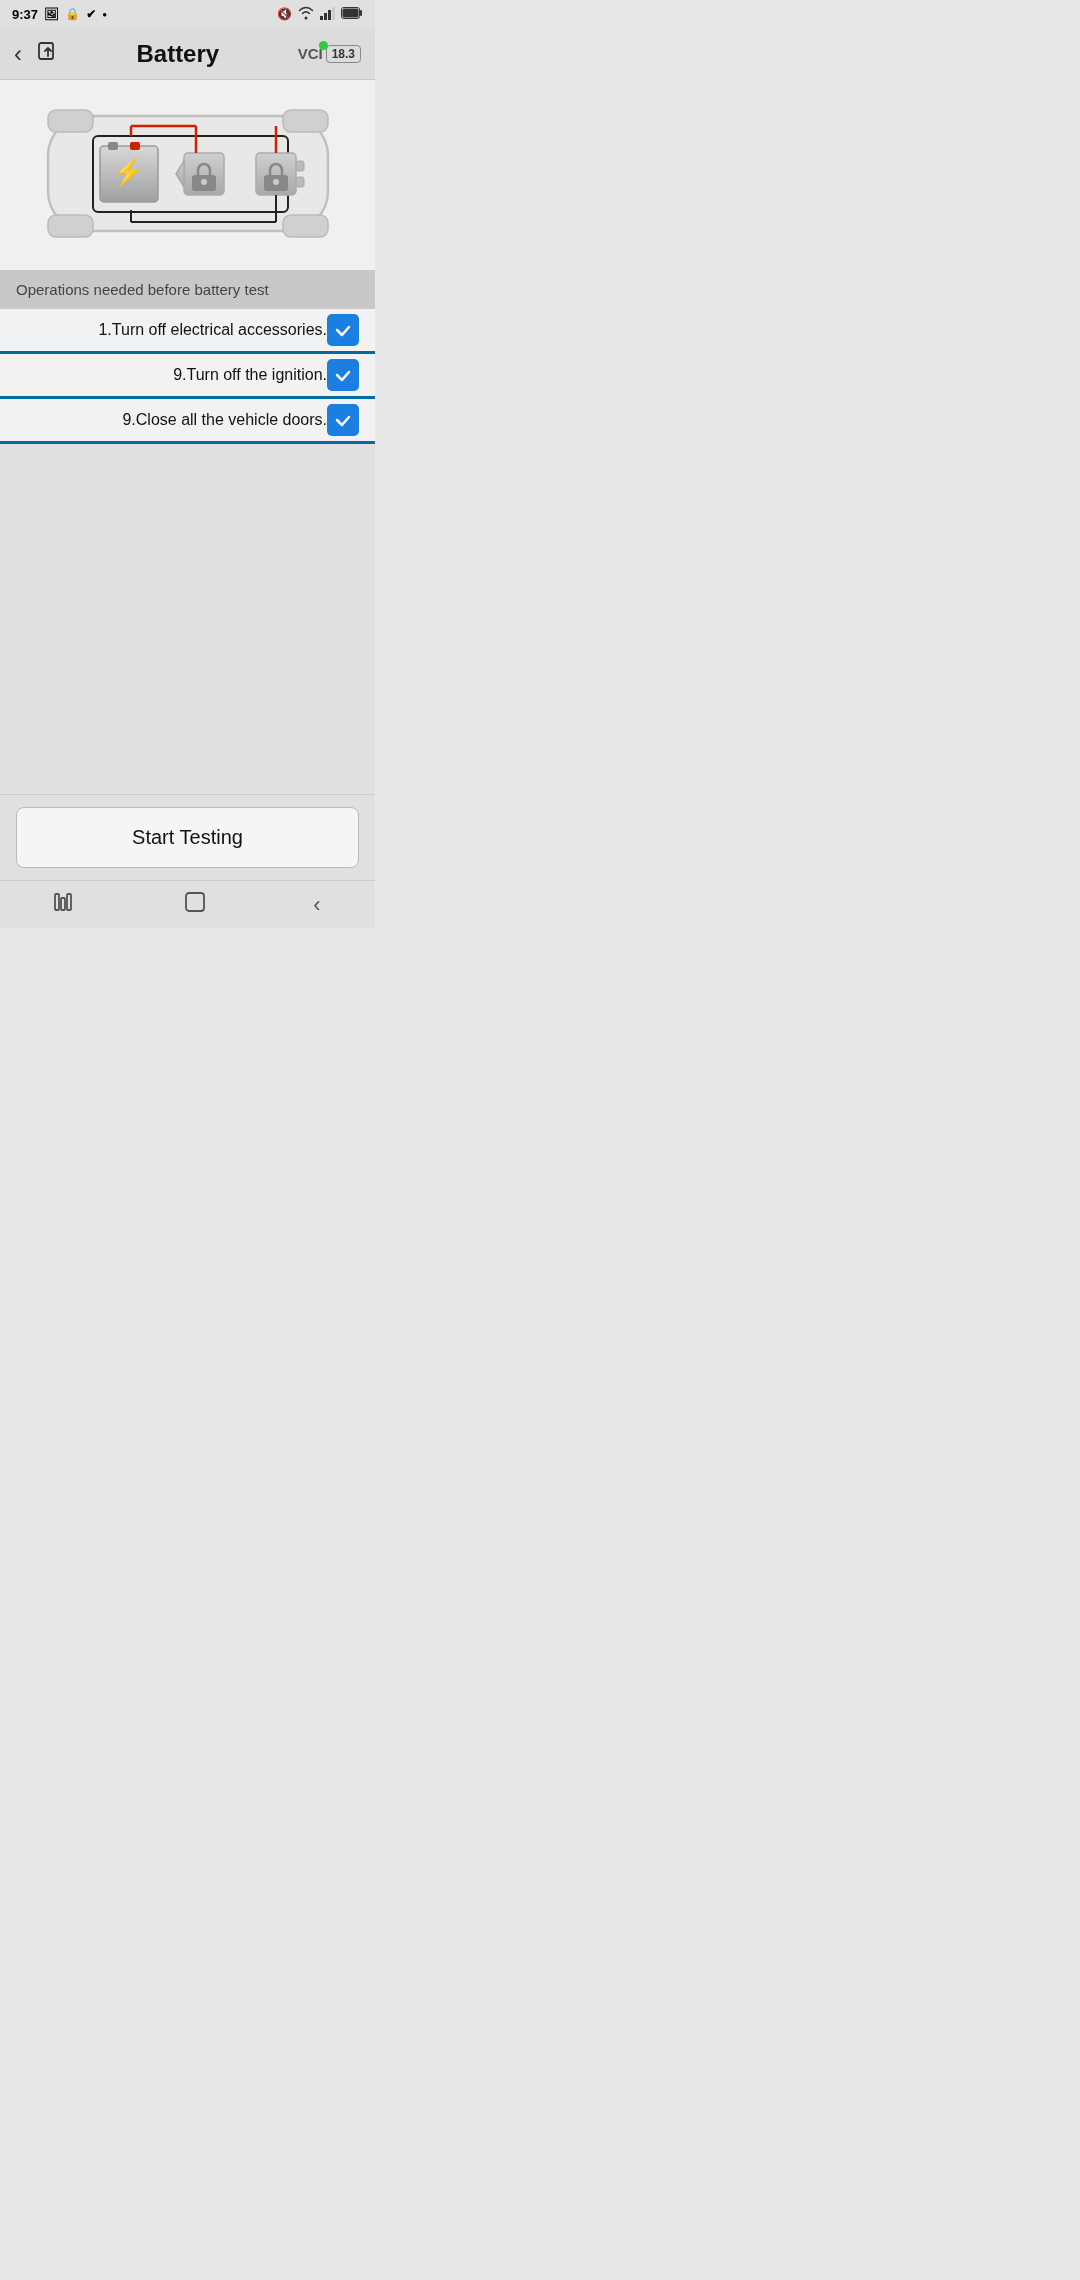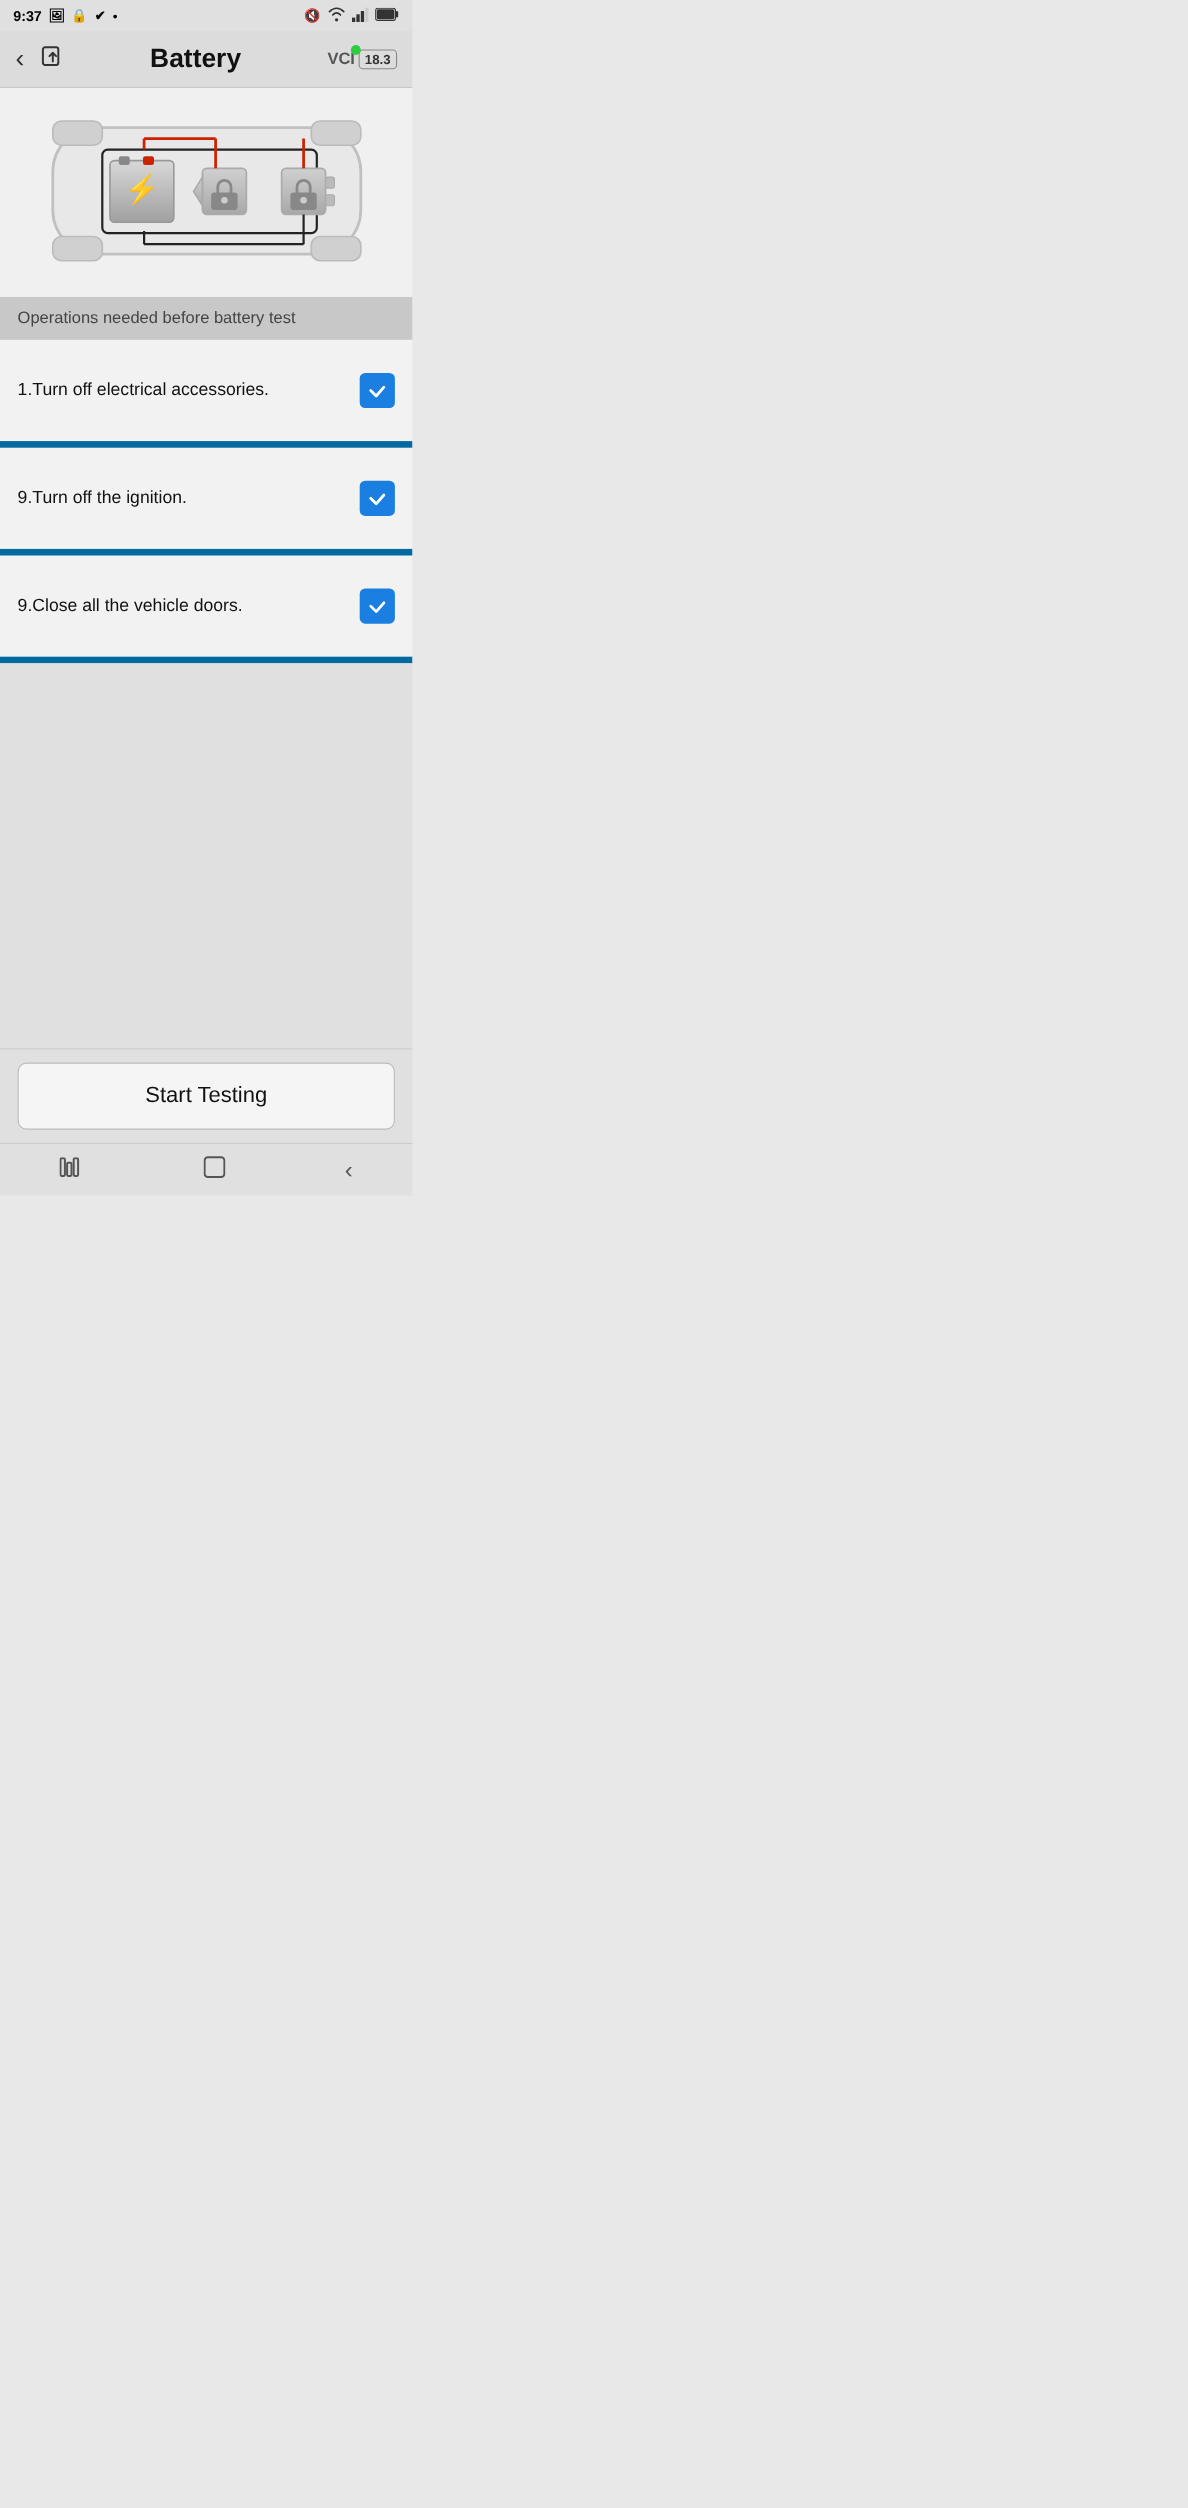--- a/index.html
+++ b/index.html
@@ -83,22 +83,23 @@
     }
 
     .ops-list {
       background: #f2f2f2;
     }
 
     .ops-item {
       display: flex;
       align-items: center;
       justify-content: space-between;
-      padding: 30px 16px;
-      border-bottom: 6px solid #0369a1;
+      padding: 5px 16px;
+      border-bottom: 3px solid #0369a1;
+      text-align: right;
     }
 
     .ops-item-text {
       font-size: 16px;
       color: #111;
       flex: 1;
     }
 
     .checkbox {
       width: 32px;

